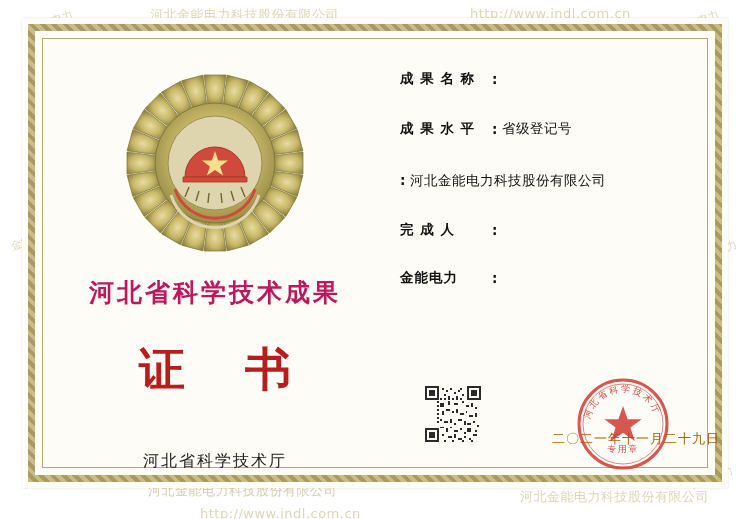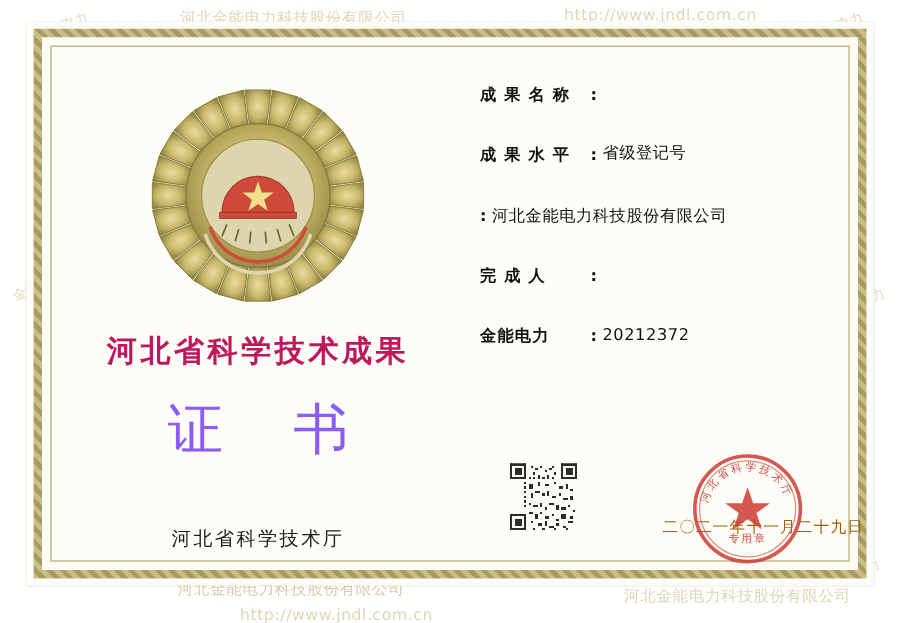--- a/index.html
+++ b/index.html
@@ -84,24 +84,24 @@
   }
   #cert-series {
     margin-top: 18px;
     font-family: "DejaVu Sans", "Liberation Sans", sans-serif;
     font-size: 25px;
     font-weight: bold;
     color: #be185d;
     letter-spacing: 3px;
   }
   #cert-title {
-    margin-top: 18px;
+    margin-top: 30px;
     font-size: 46px;
-    font-weight: normal;
-    color: #8b5cf6;
+    font-weight: bold;
+    color: #b91c1c;
     letter-spacing: 22px;
     text-indent: 22px;
   }
   #issuer {
     margin-top: 50px;
     font-size: 16px;
     color: #1c1c1c;
     letter-spacing: 2px;
   }
 
@@ -347,21 +347,20 @@
     <div class="field-row">
       <div class="field-label">完 成 人</div>
       <div class="field-colon">:</div>
       <div class="field-value">
       </div>
     </div>
 
     <div class="field-row" style="margin-top:6px;">
       <div class="field-label">金能电力</div>
       <div class="field-colon">:</div>
-      <div class="field-value">20212372</div>
     </div>
   </div>
 
   <div id="qrcode">
     <svg width="56" height="56" viewBox="0 0 29 29" shape-rendering="crispEdges" aria-hidden="true">
       <rect width="29" height="29" fill="#fdfcf6"></rect>
       <g fill="#2b2b2b">
 
         <rect x="0" y="0" width="7" height="1"></rect>
           <rect x="0" y="6" width="7" height="1"></rect>

